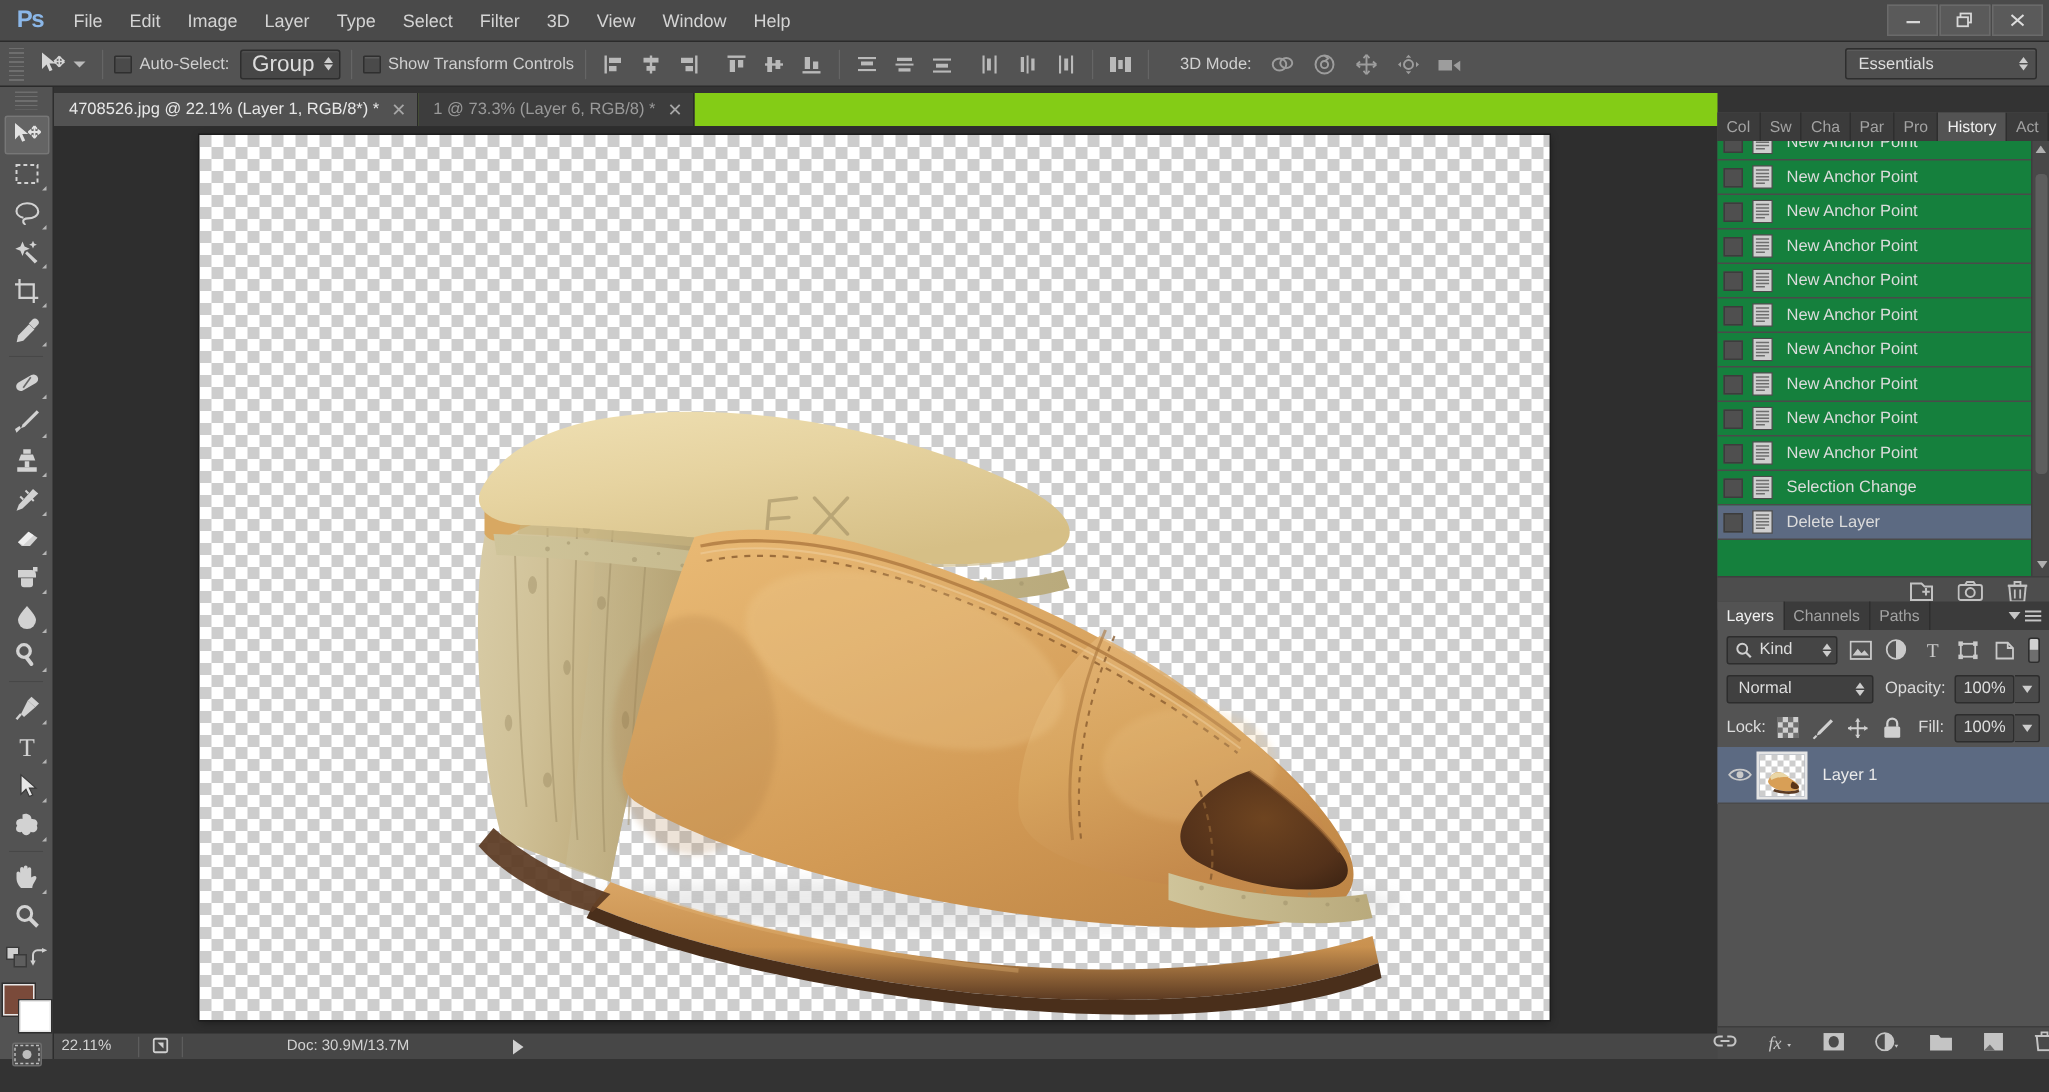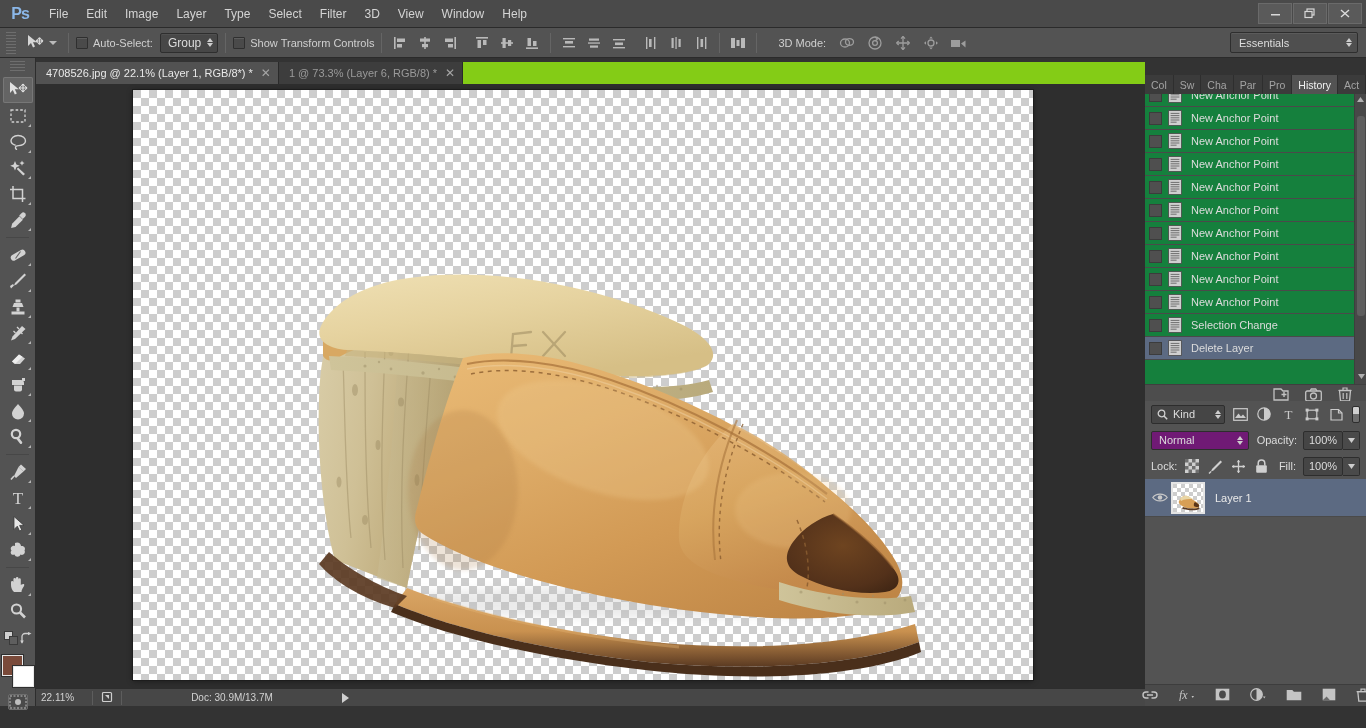--- a/index.html
+++ b/index.html
@@ -54,21 +54,21 @@
   }
   .ob-sep { width:1px; height:20px; background:#3e3e3e; border-right:1px solid #656565; margin:0 7px; }
   .cb {
     width:12px; height:12px; background:#4a4a4a; border:1px solid #2f2f2f;
     box-shadow:inset 0 1px 0 #5d5d5d; border-radius:1px;
   }
   .ob-label { font-size:11px; color:#d0d0d0; margin-left:5px; white-space:nowrap;}
   .ob-field {
     height:20px; background:#474747; border:1px solid #2e2e2e;
     border-radius:2px; display:flex; align-items:center; padding:0 4px 0 7px;
-    color:#dcdcdc; font-size:12px; margin-left:7px; min-width:58px; justify-content:space-between;
+    color:#dcdcdc; font-size:15px; margin-left:7px; min-width:58px; justify-content:space-between;
     box-shadow:inset 0 1px 0 rgba(255,255,255,.05);
   }
   .spin { display:flex; flex-direction:column; gap:1px; margin-left:6px; }
   .spin i { width:0;height:0;border-left:3.5px solid transparent;border-right:3.5px solid transparent; display:block;}
   .spin i.up { border-bottom:4px solid #cdcdcd; }
   .spin i.dn { border-top:4px solid #cdcdcd; }
   .align-group { display:flex; align-items:center; gap:3px; }
   .al-btn { width:22px; height:20px; display:flex; align-items:center; justify-content:center; }
   .ws-select {
     position:absolute; right:8px; height:21px; width:128px;
@@ -196,21 +196,21 @@
   
   .layers { top:401px; height:305px; }
   .lay-row1 { display:flex; align-items:center; height:26px; padding:0 6px; gap:6px; }
   .kind-field {
     height:19px; min-width:74px; background:#454545; border:1px solid #2d2d2d; border-radius:2px;
     display:flex; align-items:center; padding:0 3px 0 5px; gap:5px; font-size:11px; color:#ddd;
   }
   .kind-btn { width:20px; height:20px; display:flex; align-items:center; justify-content:center; }
   .lay-row2 { display:flex; align-items:center; height:26px; padding:0 6px; gap:6px; }
   .blend-field {
-    height:19px; width:106px; background:#701a75; border:1px solid #2d2d2d; border-radius:2px;
+    height:19px; width:106px; background:#404040; border:1px solid #2d2d2d; border-radius:2px;
     display:flex; align-items:center; justify-content:space-between; padding:0 5px 0 7px; font-size:11px; color:#ddd;
   }
   .num-field {
     height:19px; width:40px; background:#454545; border:1px solid #2d2d2d; border-radius:2px;
     display:flex; align-items:center; justify-content:center; font-size:11px; color:#ddd;
   }
   .drop-btn {
     width:17px; height:19px; background:#4a4a4a; border:1px solid #2d2d2d; border-left:none;
     border-radius:0 2px 2px 0; display:flex; align-items:center; justify-content:center;
   }
@@ -1098,20 +1098,37 @@
       <div>
         <svg width="14" height="15" viewBox="0 0 14 15">
           <path d="M1.5 3.5 h11 l-1 10.5 h-9 Z" fill="none" stroke="#c2c2c2" stroke-width="1.3"></path>
           <path d="M0.5 3.5 h13 M5 1 h4 v2.5 h-4 Z M5.2 6 v6 M8.8 6 v6" fill="none" stroke="#c2c2c2" stroke-width="1.2"></path>
         </svg>
       </div>
     </div>
   </div>
 
   <div class="dock layers">
+    <div class="panel-tabs">
+      <div id="lay-tabs" style="display:flex;">
+          <div class="ptab active">Layers</div>
+          <div class="ptab">Channels</div>
+          <div class="ptab">Paths</div>
+        </div>
+      <div class="pmenu">
+        <svg width="9" height="9" viewBox="0 0 9 9">
+            <path d="M0 2 L8 2 L4 7 Z" fill="#c5c5c5"></path>
+          </svg>
+        <svg width="11" height="9" viewBox="0 0 11 9">
+            <rect y="1" width="11" height="1.3" fill="#c5c5c5"></rect>
+            <rect y="4" width="11" height="1.3" fill="#c5c5c5"></rect>
+            <rect y="7" width="11" height="1.3" fill="#c5c5c5"></rect>
+          </svg>
+      </div>
+    </div>
 
     <div class="lay-row1">
       <div class="kind-field">
         <svg width="11" height="11" viewBox="0 0 11 11">
             <circle cx="4.5" cy="4.5" r="3.3" fill="none" stroke="#d0d0d0" stroke-width="1.3"></circle>
             <path d="M7 7 L10.2 10.2" stroke="#d0d0d0" stroke-width="1.5"></path>
           </svg>
         <span>Kind</span>
         <span class="spin" style="margin-left:auto">
             <i class="up"></i>

